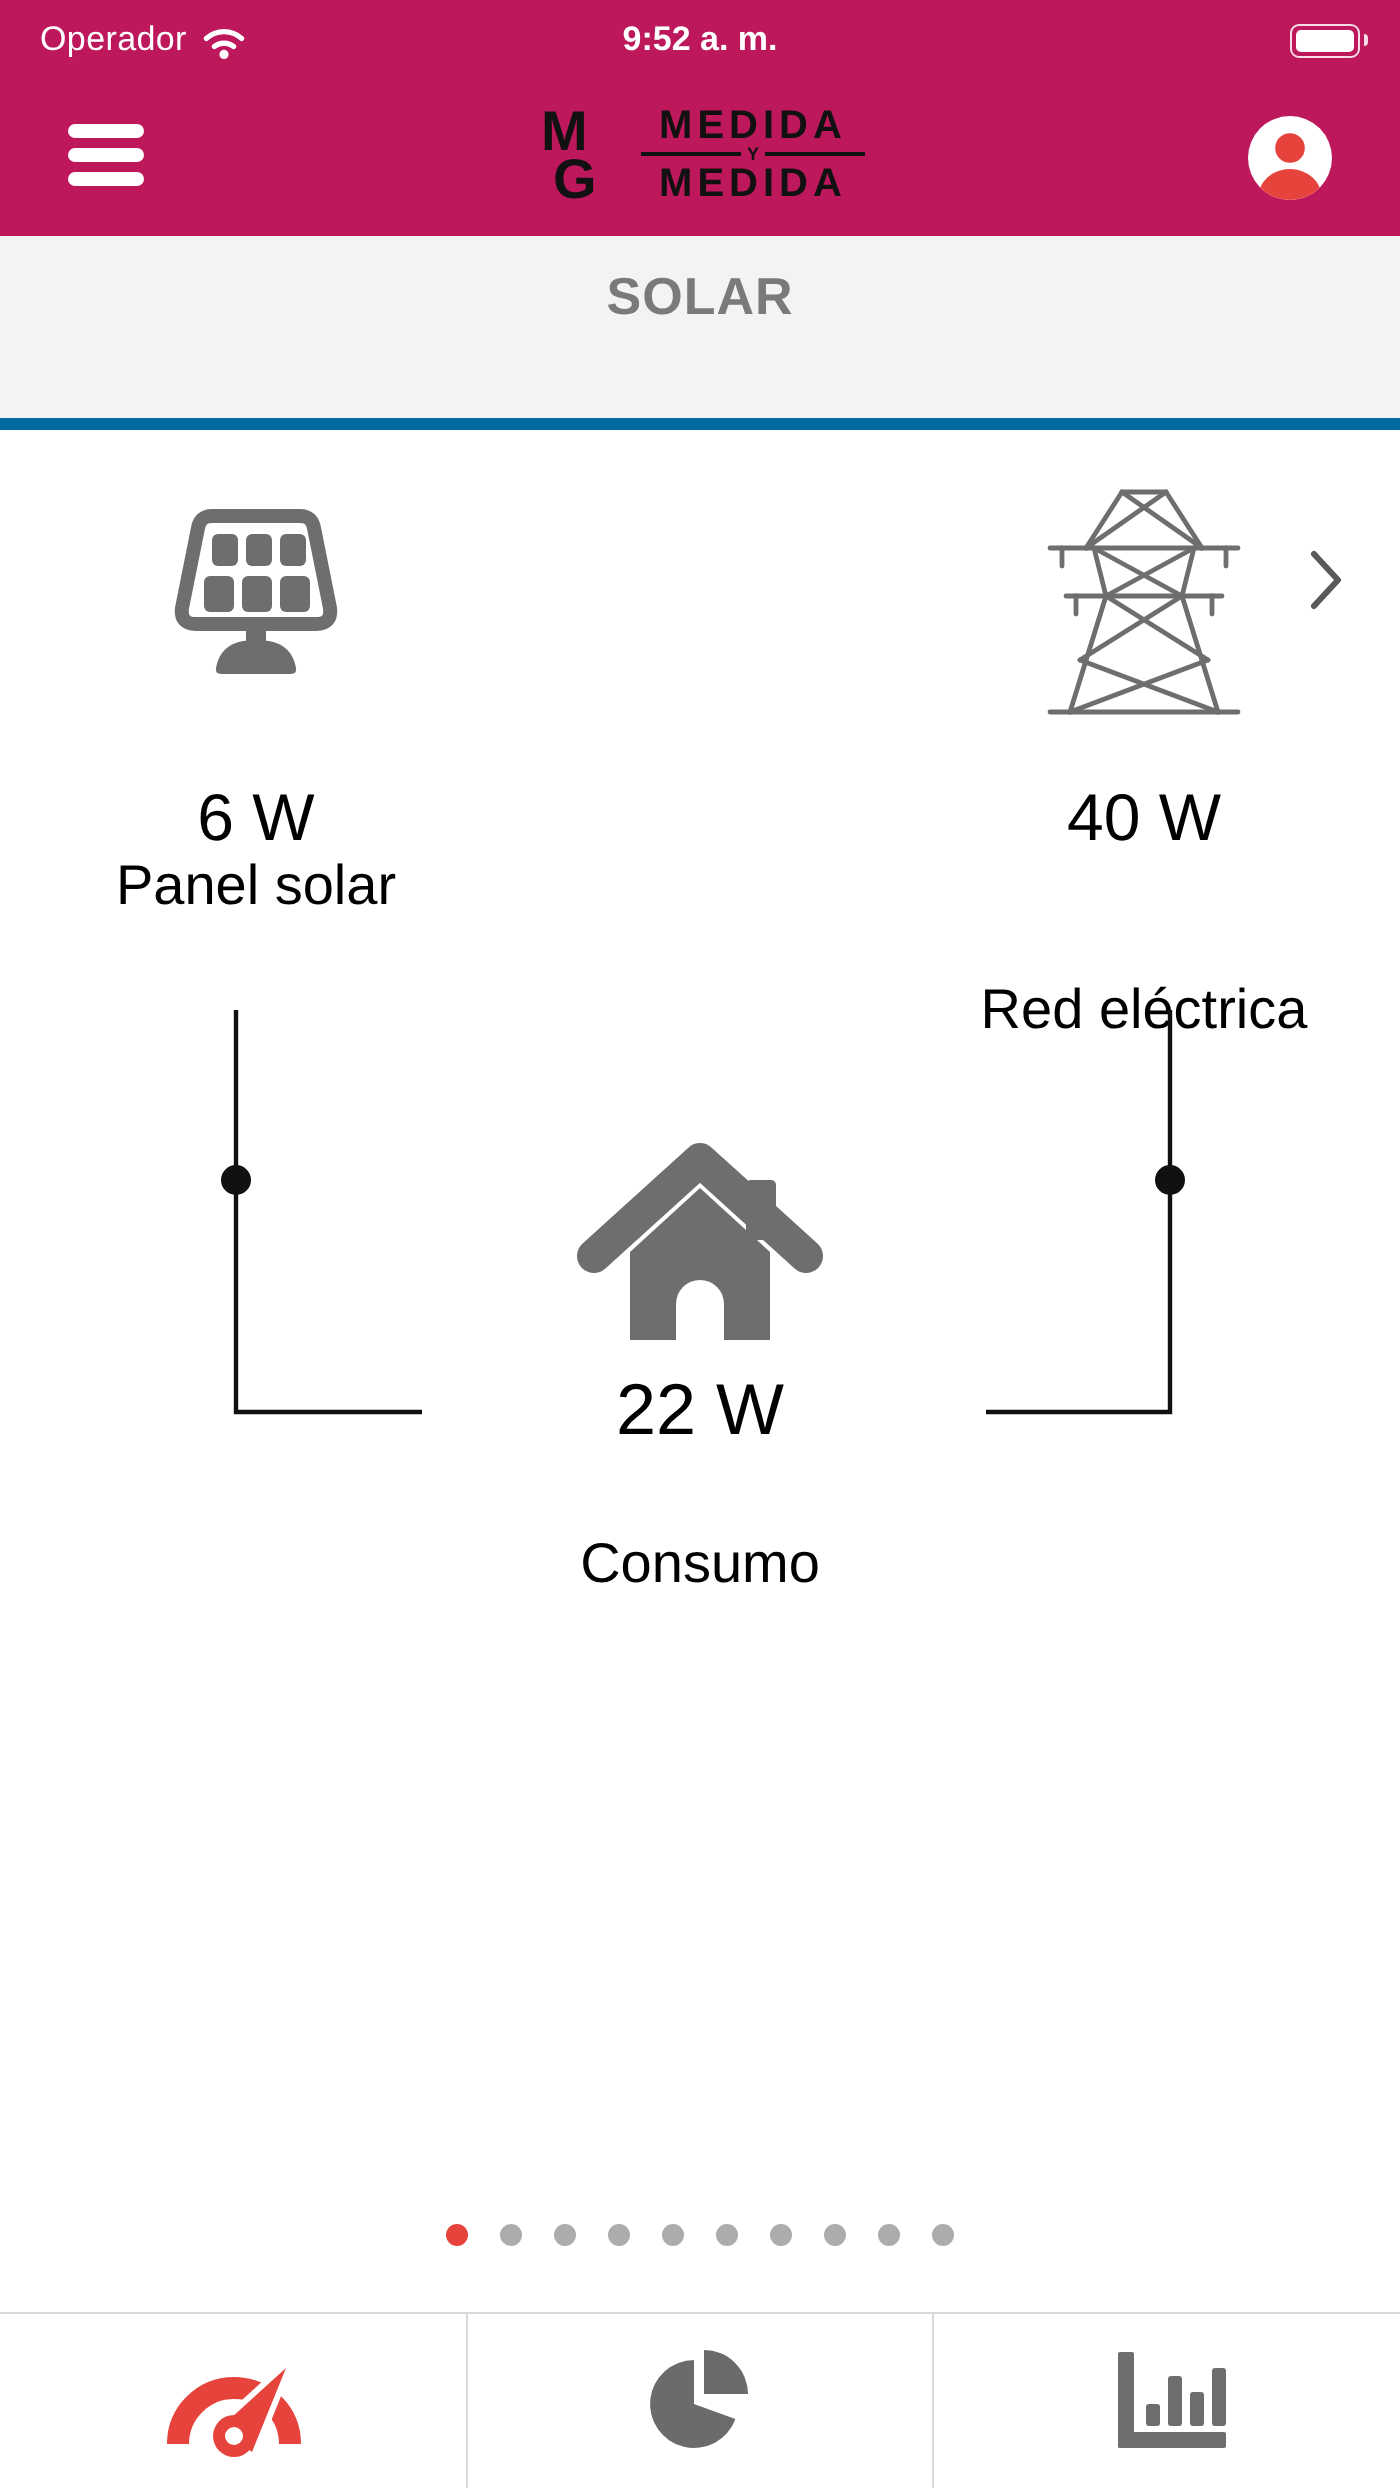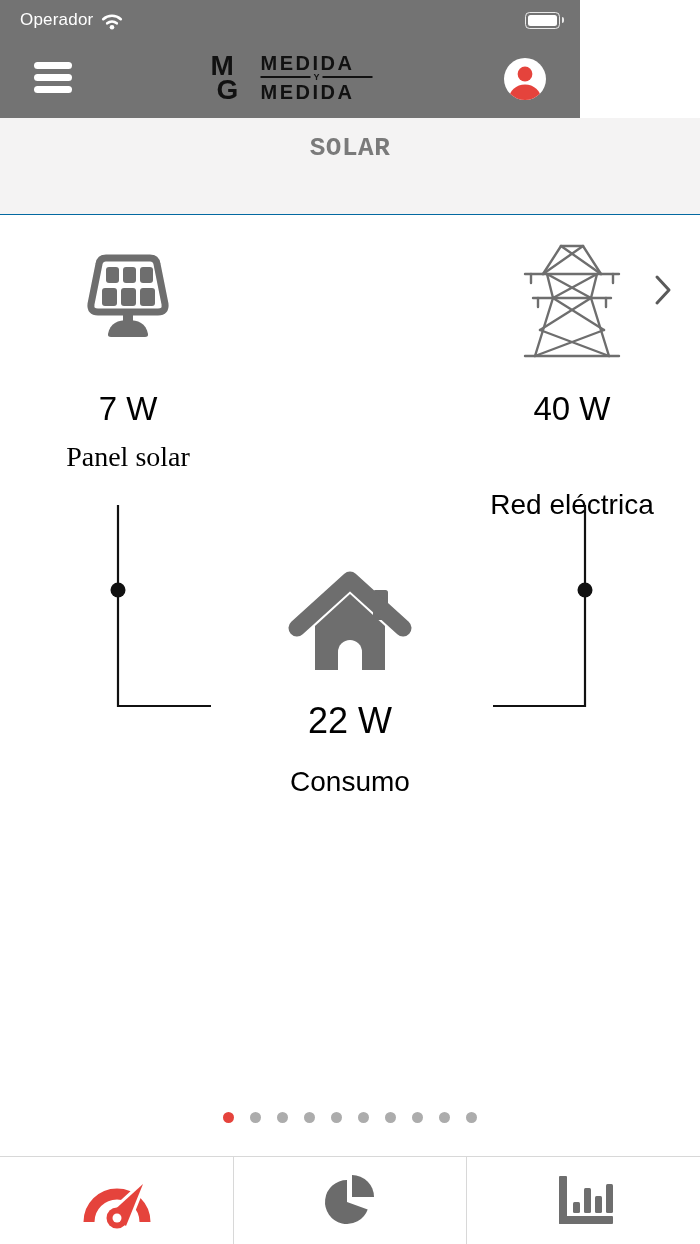--- a/index.html
+++ b/index.html
@@ -1,52 +1,52 @@
 <!DOCTYPE html>
 <html><head>
 <meta charset="utf-8">
 <style>
   html,body{margin:0;padding:0;background:#fff;}
   #frame{
     position:relative;width:700px;height:1244px;overflow:hidden;background:#ffffff;
     font-family:"Liberation Sans",sans-serif;-webkit-font-smoothing:antialiased;
   }
   
-  .header{position:absolute;top:0;left:0;width:580px;height:118px;background:#737373;}
+  .header{position:absolute;top:0;left:0;width:700px;height:118px;background:#be185d;}
   .status-row{position:relative;height:36px;display:flex;align-items:center;padding:4px 16px 0 20px;box-sizing:border-box;color:#fff;}
   .carrier{font-size:17px;letter-spacing:.2px;}
   .wifi{margin-left:7px;margin-top:2px;}
   .time{position:absolute;left:0;right:0;text-align:center;font-size:17px;font-weight:bold;}
   .battery-wrap{margin-left:auto;display:flex;align-items:center;}
   .battery{position:relative;width:33px;height:15px;border:1px solid rgba(255,255,255,.85);border-radius:4.5px;}
   .battery .fill{position:absolute;top:2px;left:2px;right:2px;bottom:2px;background:#fff;border-radius:2.5px;}
   .battery-nub{width:2.5px;height:6px;background:rgba(255,255,255,.85);border-radius:0 2px 2px 0;margin-left:1.5px;}
   .nav-row{position:relative;height:82px;}
   .menu-btn{position:absolute;left:34px;top:20px;width:38px;height:42px;display:flex;flex-direction:column;justify-content:center;gap:5px;cursor:pointer;background:none;border:none;padding:0;}
   .menu-btn span{display:block;width:38px;height:7px;background:#fff;border-radius:3.5px;}
   .logo{position:absolute;left:50%;top:50%;transform:translate(-50%,-50%);display:flex;align-items:center;gap:7px;}
-  .logo-text{display:flex;flex-direction:column;width:112px;}
+  .logo-text{display:flex;flex-direction:column;width:112px;text-align:center;}
   .logo-line{font-size:20px;font-weight:bold;color:#111;letter-spacing:2.5px;line-height:20px;}
   .logo-divider{display:flex;align-items:center;gap:3px;height:9px;}
   .logo-divider .rule{flex:1;height:2px;background:#111;}
   .logo-divider .y{font-size:9px;font-weight:bold;color:#111;line-height:9px;}
   .profile-btn{position:absolute;right:34px;top:53%;transform:translateY(-50%);width:42px;height:42px;background:none;border:none;padding:0;cursor:pointer;}
   
-  .section-bar{position:absolute;top:118px;left:0;width:700px;height:97px;background:#F4F3F3;border-bottom:1px solid #0369a1;box-sizing:border-box;font-family:Liberation Mono, monospace;}
+  .section-bar{position:absolute;top:118px;left:0;width:700px;height:97px;background:#F4F3F3;border-bottom:6px solid #0369a1;box-sizing:border-box;}
   .section-title{margin-top:15px;text-align:center;font-size:26px;font-weight:bold;color:#7A7A7A;letter-spacing:.5px;}
   .section-chevron{position:absolute;right:28px;top:156px;cursor:pointer;}
   
   .icon-abs{position:absolute;}
   .meter-value{position:absolute;width:190px;text-align:center;font-size:33px;color:#000;}
   .meter-label{position:absolute;width:230px;text-align:center;font-size:28px;color:#000;}
   .v-solar{left:33px;top:390px;}
-  .l-solar{left:13px;top:441px;font-family:Liberation Serif, serif;}
+  .l-solar{left:13px;top:427px;}
   .v-grid{left:477px;top:390px;}
   .l-grid{left:457px;top:441px;margin-top:48px;}
-  .v-cons{left:255px;top:700px;font-size:36px;}
+  .v-cons{left:255px;top:684px;font-size:36px;}
   .l-cons{left:235px;top:766px;}
   .wires{position:absolute;top:0;left:0;pointer-events:none;}
   
   .dots{position:absolute;top:1112px;left:0;width:700px;display:flex;justify-content:center;gap:16px;}
   .dot{width:11px;height:11px;border-radius:50%;background:#ACACAC;cursor:pointer;}
   .dot.active{background:#E5433C;}
   
   .tabbar{position:absolute;top:1156px;left:0;width:700px;height:88px;display:flex;border-top:1px solid #D8D8D8;box-sizing:border-box;background:#fff;}
   .tab{flex:1;display:flex;align-items:center;justify-content:center;cursor:pointer;}
   .tab + .tab{border-left:1px solid #D8D8D8;}
@@ -57,20 +57,21 @@
 <div id="frame">
 
   <div class="header">
     <div class="status-row">
       <span class="carrier">Operador</span>
       <svg class="wifi" width="24" height="18" viewBox="0 0 24 18">
         <path d="M3.2 7.2 a13 13 0 0 1 17.6 0" fill="none" stroke="#fff" stroke-width="2.6" stroke-linecap="round"></path>
         <path d="M7.2 11.3 a7.5 7.5 0 0 1 9.6 0" fill="none" stroke="#fff" stroke-width="2.6" stroke-linecap="round"></path>
         <circle cx="12" cy="15.2" r="2.3" fill="#fff"></circle>
       </svg>
+      <span class="time">9:52 a. m.</span>
       <span class="battery-wrap">
         <span class="battery">
             <span class="fill"></span>
           </span>
         <span class="battery-nub"></span>
       </span>
     </div>
     <div class="nav-row">
       <button class="menu-btn">
         <span></span>
@@ -120,21 +121,21 @@
     <path d="M26 8 H70 Q76 8 77 14 L85 54 Q86 62 78 62 H18 Q10 62 11 54 L19 14 Q20 8 26 8 Z" fill="#fff" stroke="#6E6E6E" stroke-width="7" stroke-linejoin="round"></path>
     <rect x="26" y="17" width="13" height="16" rx="3" fill="#6E6E6E"></rect>
     <rect x="43" y="17" width="13" height="16" rx="3" fill="#6E6E6E"></rect>
     <rect x="60" y="17" width="13" height="16" rx="3" fill="#6E6E6E"></rect>
     <rect x="22" y="38" width="15" height="18" rx="3" fill="#6E6E6E"></rect>
     <rect x="41" y="38" width="15" height="18" rx="3" fill="#6E6E6E"></rect>
     <rect x="60" y="38" width="15" height="18" rx="3" fill="#6E6E6E"></rect>
     <rect x="43" y="62" width="10" height="9" fill="#6E6E6E"></rect>
     <path d="M28 84 C30 73 38 70 48 70 C58 70 66 73 68 84 Q68.5 87 65 87 H31 Q27.5 87 28 84 Z" fill="#6E6E6E"></path>
   </svg>
-  <div class="meter-value v-solar">7 W</div>
+  <div class="meter-value v-solar">6 W</div>
   <div class="meter-label l-solar">Panel solar</div>
 
   <svg class="icon-abs" style="left:517px;top:238px;" width="110" height="124" viewBox="0 0 110 124">
     <g fill="none" stroke="#6E6E6E" stroke-width="2.4" stroke-linecap="round">
       <path d="M8 118 H102"></path>
       <path d="M44 8 H66"></path>
       <path d="M44 8 L26 36 M66 8 L84 36"></path>
       <path d="M44 8 L84 36 M66 8 L26 36"></path>
       <path d="M8 36 H102"></path>
       <path d="M14 36 v9 M96 36 v9"></path>

